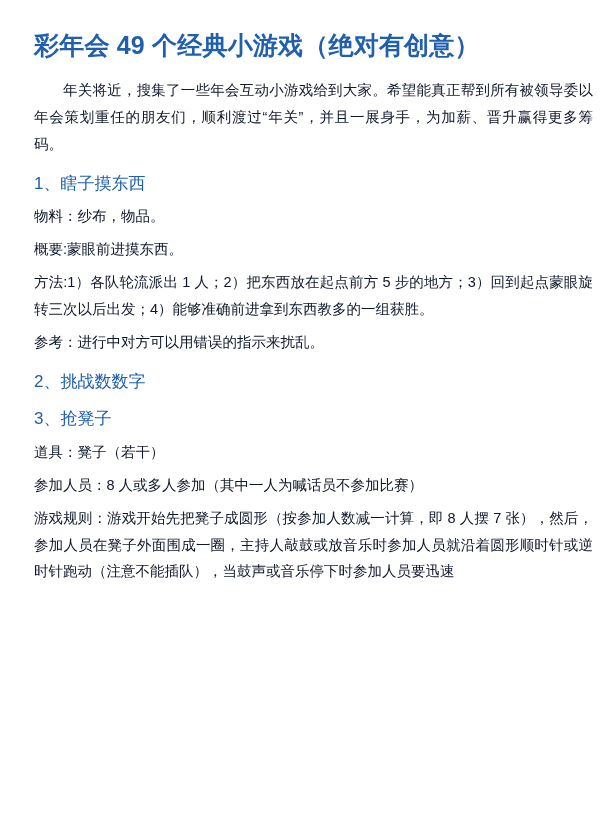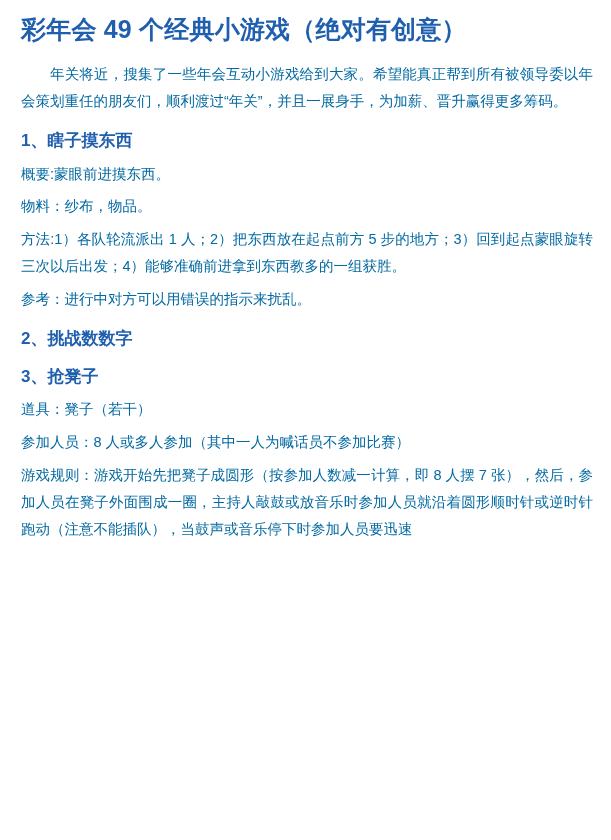--- a/index.html
+++ b/index.html
@@ -9,45 +9,46 @@
   }
   body {
     width: 611px;
     height: 840px;
     overflow: hidden;
     font-family: "Liberation Sans", sans-serif;
     color: #000000;
   }
   .page {
     width: 611px;
-    padding: 14px 18px 0 21px;
+    padding: 14px 18px 0 34px;
     box-sizing: border-box;
+    margin-top: 16px;
   }
   .doc-title {
     color: #1F5FAE;
     font-size: 25px;
     font-weight: bold;
     line-height: 1.25;
     margin: 0 0 16px 0;
     letter-spacing: 0.2px;
   }
   .para {
     font-size: 14.5px;
     line-height: 1.85;
     margin: 0 0 6px 0;
     text-align: justify;
-    color: #0369a1;
+    color: #0f172a;
   }
   .para.indent {
     text-indent: 2em;
   }
   .section-heading {
     color: #1F5FAE;
     font-size: 17px;
-    font-weight: bold;
+    font-weight: normal;
     margin: 14px 0 8px 0;
     line-height: 1.4;
   }
   .block {
     margin-bottom: 2px;
   }
   .tight {
     margin-bottom: 0;
   }
 </style>
@@ -55,22 +56,22 @@
 <body>
 
 <div class="page">
 
   <h1 class="doc-title">彩年会 49 个经典小游戏（绝对有创意）</h1>
 
   <p class="para indent">年关将近，搜集了一些年会互动小游戏给到大家。希望能真正帮到所有被领导委以年会策划重任的朋友们，顺利渡过“年关”，并且一展身手，为加薪、晋升赢得更多筹码。</p>
 
   <div class="block">
     <h2 class="section-heading">1、瞎子摸东西</h2>
+    <p class="para">物料：纱布，物品。</p>
     <p class="para">概要:蒙眼前进摸东西。</p>
-    <p class="para">物料：纱布，物品。</p>
     <p class="para">方法:1）各队轮流派出 1 人；2）把东西放在起点前方 5 步的地方；3）回到起点蒙眼旋转三次以后出发；4）能够准确前进拿到东西教多的一组获胜。</p>
     <p class="para">参考：进行中对方可以用错误的指示来扰乱。</p>
   </div>
 
   <div class="block">
     <h2 class="section-heading">2、挑战数数字</h2>
   </div>
 
   <div class="block">
     <h2 class="section-heading">3、抢凳子</h2>

